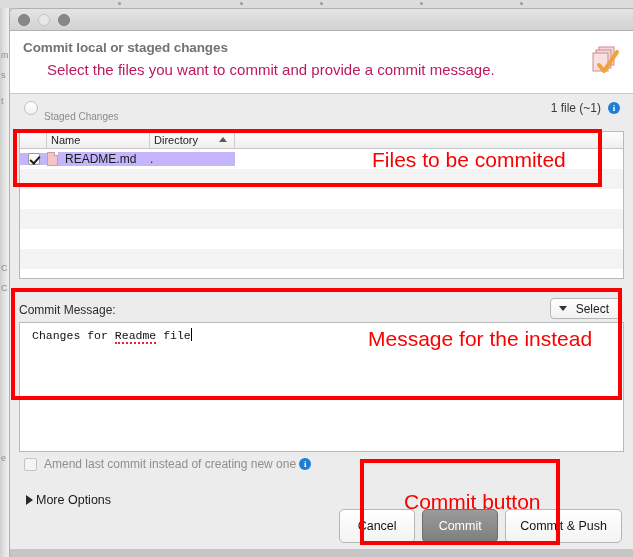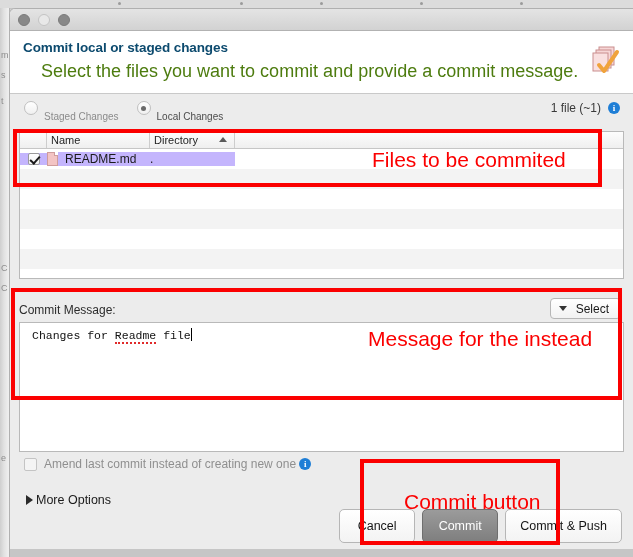--- a/index.html
+++ b/index.html
@@ -100,28 +100,28 @@
     background: #ffffff;
     height: 63px;
     position: relative;
     box-sizing: border-box;
     padding: 9px 0 0 13px;
     border-bottom: 1px solid #c9c9c9;
   }
   .hdr-title {
     font-size: 13.5px;
     font-weight: bold;
-    color: #0c4a6e;
+    color: #737373;
     letter-spacing: -0.1px;
   }
   .hdr-sub {
-    font-size: 18px;
-    color: #4d7c0f;
+    font-size: 15px;
+    color: #be185d;
     margin-top: 6px;
-    margin-left: 18px;
+    margin-left: 24px;
   }
   .hdr-icon {
     position: absolute;
     right: 13px;
     top: 14px;
     width: 30px; height: 32px;
   }
 
   
   .radiorow {
@@ -466,24 +466,20 @@
           <path d="M9 20 L14 26 L27 7" fill="none" stroke="#f0a33c" stroke-width="4" stroke-linecap="round" stroke-linejoin="round"></path>
         </svg>
       </div>
     </div>
 
     <div class="radiorow">
       <div class="radio">
         <div class="rdot"></div>
         <span class="rlabel">Staged Changes</span>
       </div>
-      <div class="radio">
-        <div class="rdot on"></div>
-        <span class="rlabel enabled">Local Changes</span>
-      </div>
       <div class="spacer"></div>
       <span class="filecount">1 file (~1)</span>
       <div class="infodot">i</div>
     </div>
 
     <div class="tablewrap">
       <div class="thead">
         <div class="th c0"></div>
         <div class="th c1">Name</div>
         <div class="th c2">

